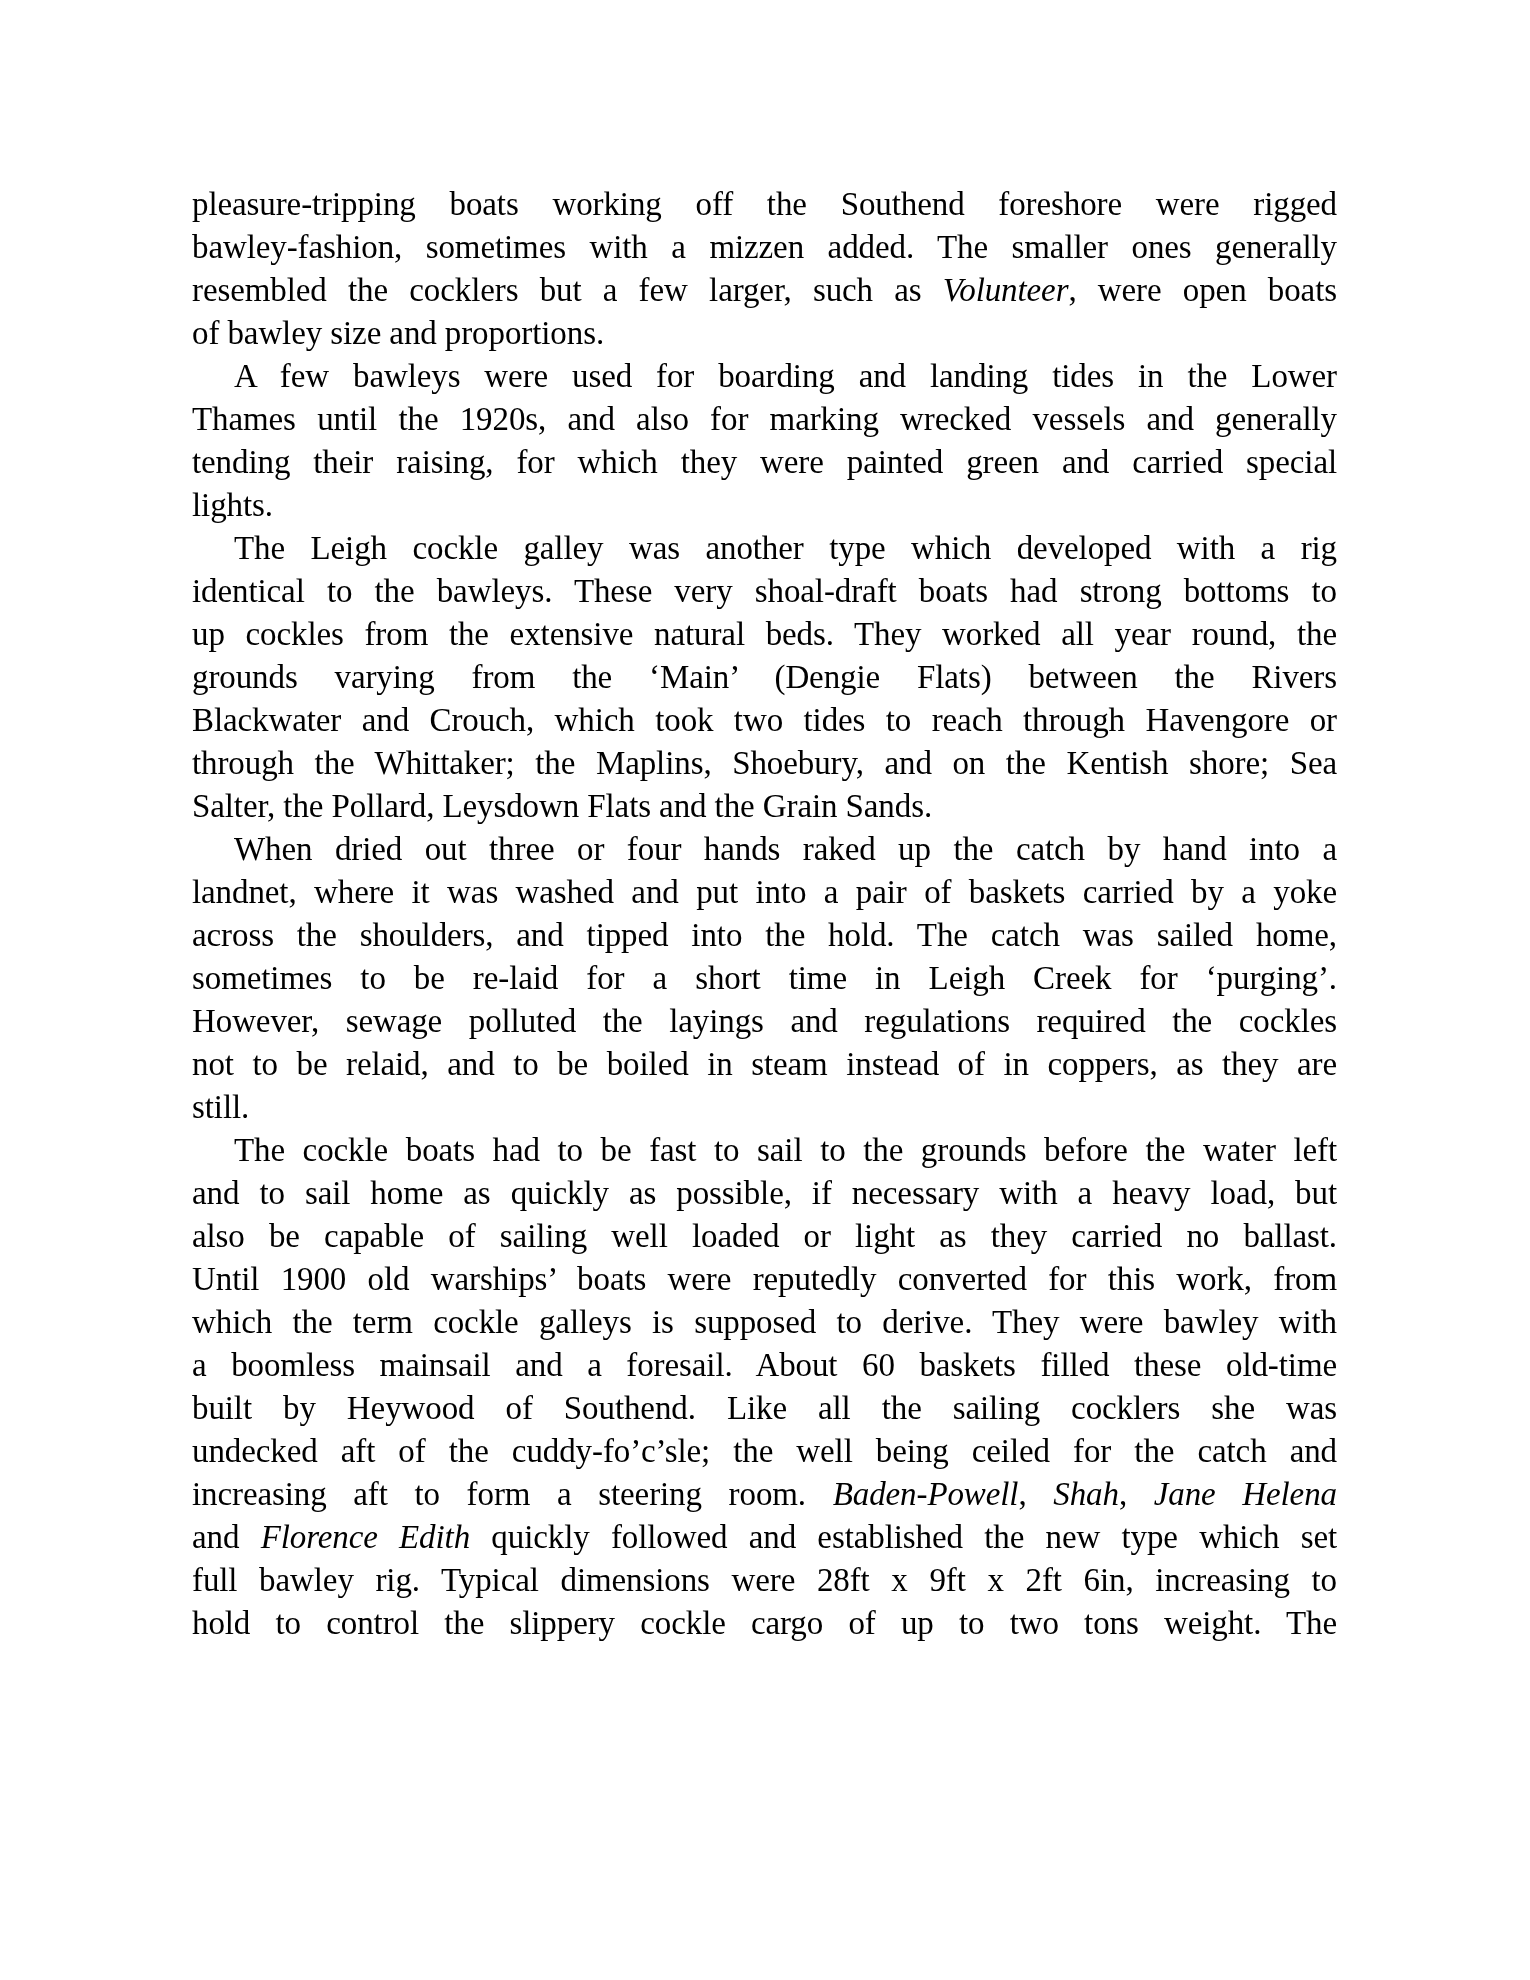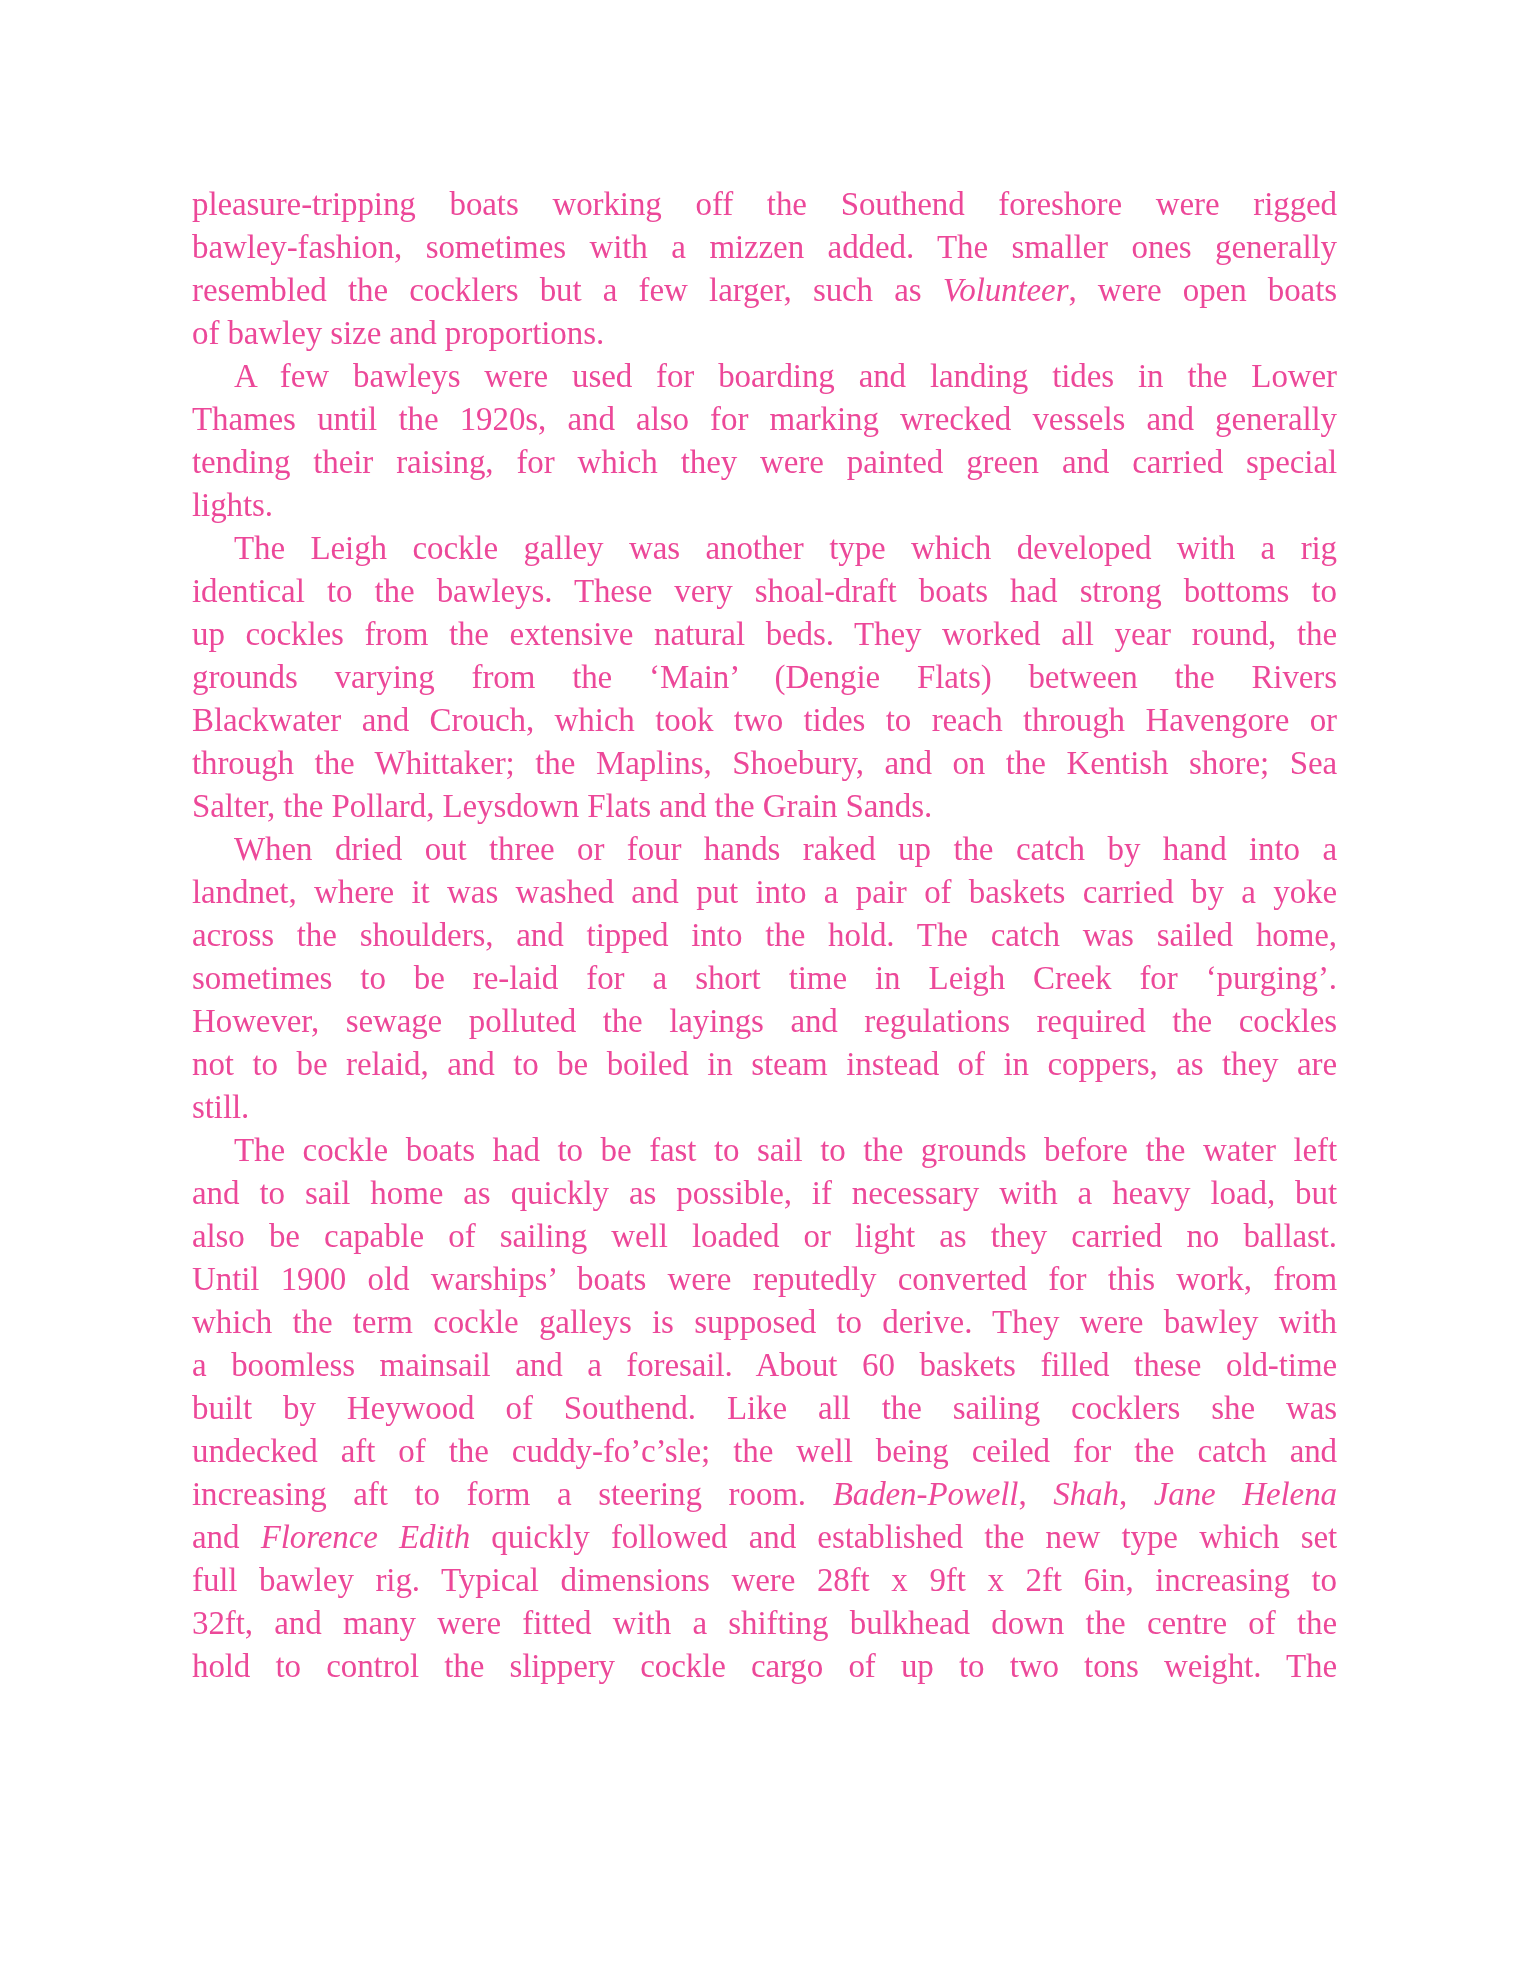--- a/index.html
+++ b/index.html
@@ -14,21 +14,21 @@
     width: 1530px;
     height: 1980px;
     background: #ffffff;
     overflow: hidden;
   }
   .text-block {
     position: absolute;
     left: 192px;
     top: 183px;
     width: 1145px;
-    color: #ec4899;
+    color: #000000;
   }
   .line {
     font-size: 33px;
     line-height: 43px;
     text-align: justify;
     text-align-last: justify;
     letter-spacing: -0.1px;
   }
   .line.end { text-align-last: left; }
   .line.indent { text-indent: 42px; }
@@ -65,16 +65,15 @@
       <div class="line"><span>and to sail home as quickly as possible, if necessary with a heavy load, but</span></div>
       <div class="line"><span>also be capable of sailing well loaded or light as they carried no ballast.</span></div>
       <div class="line"><span>Until 1900 old warships’ boats were reputedly converted for this work, from</span></div>
       <div class="line"><span>which the term cockle galleys is supposed to derive. They were bawley with</span></div>
       <div class="line"><span>a boomless mainsail and a foresail. About 60 baskets filled these old-time</span></div>
       <div class="line"><span>built by Heywood of Southend. Like all the sailing cocklers she was</span></div>
       <div class="line"><span>undecked aft of the cuddy-fo’c’sle; the well being ceiled for the catch and</span></div>
       <div class="line"><span>increasing aft to form a steering room. </span><span class="it">Baden-Powell</span><span>, </span><span class="it">Shah</span><span>, </span><span class="it">Jane Helena</span></div>
       <div class="line"><span>and </span><span class="it">Florence Edith</span><span> quickly followed and established the new type which set</span></div>
       <div class="line"><span>full bawley rig. Typical dimensions were 28ft x 9ft x 2ft 6in, increasing to</span></div>
-      <div class="line"><span>32ft, and many were fitted with a shifting bulkhead down the centre of the</span></div>
       <div class="line"><span>hold to control the slippery cockle cargo of up to two tons weight. The</span></div>
     </div>
 </div>
 
 </body></html>

